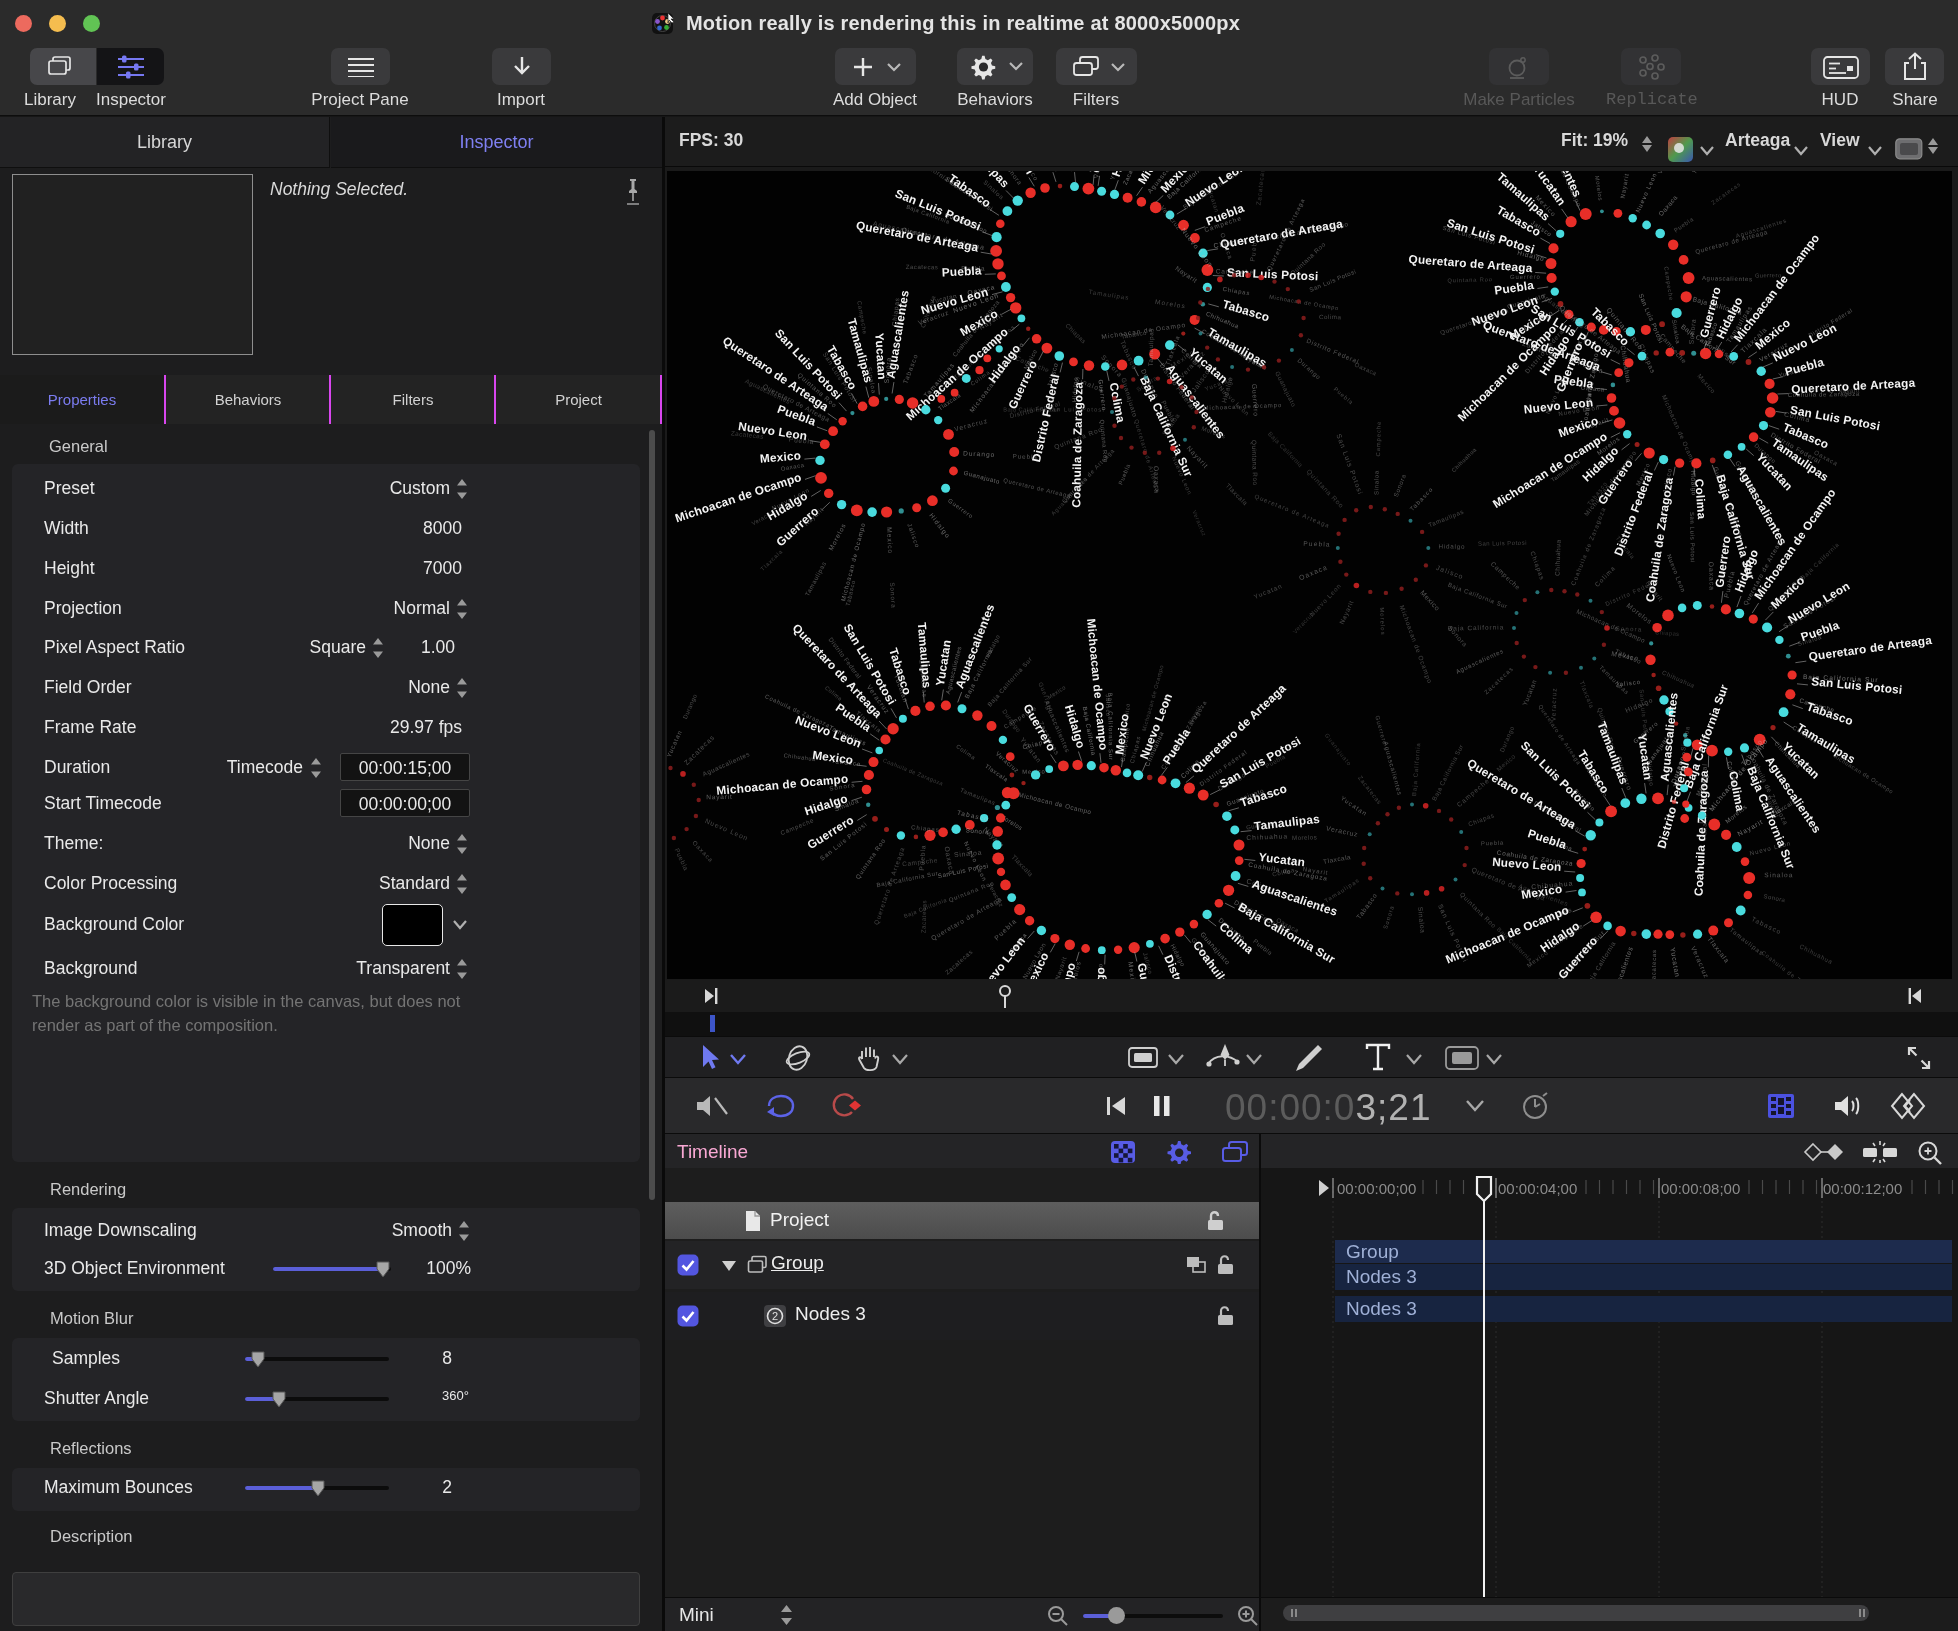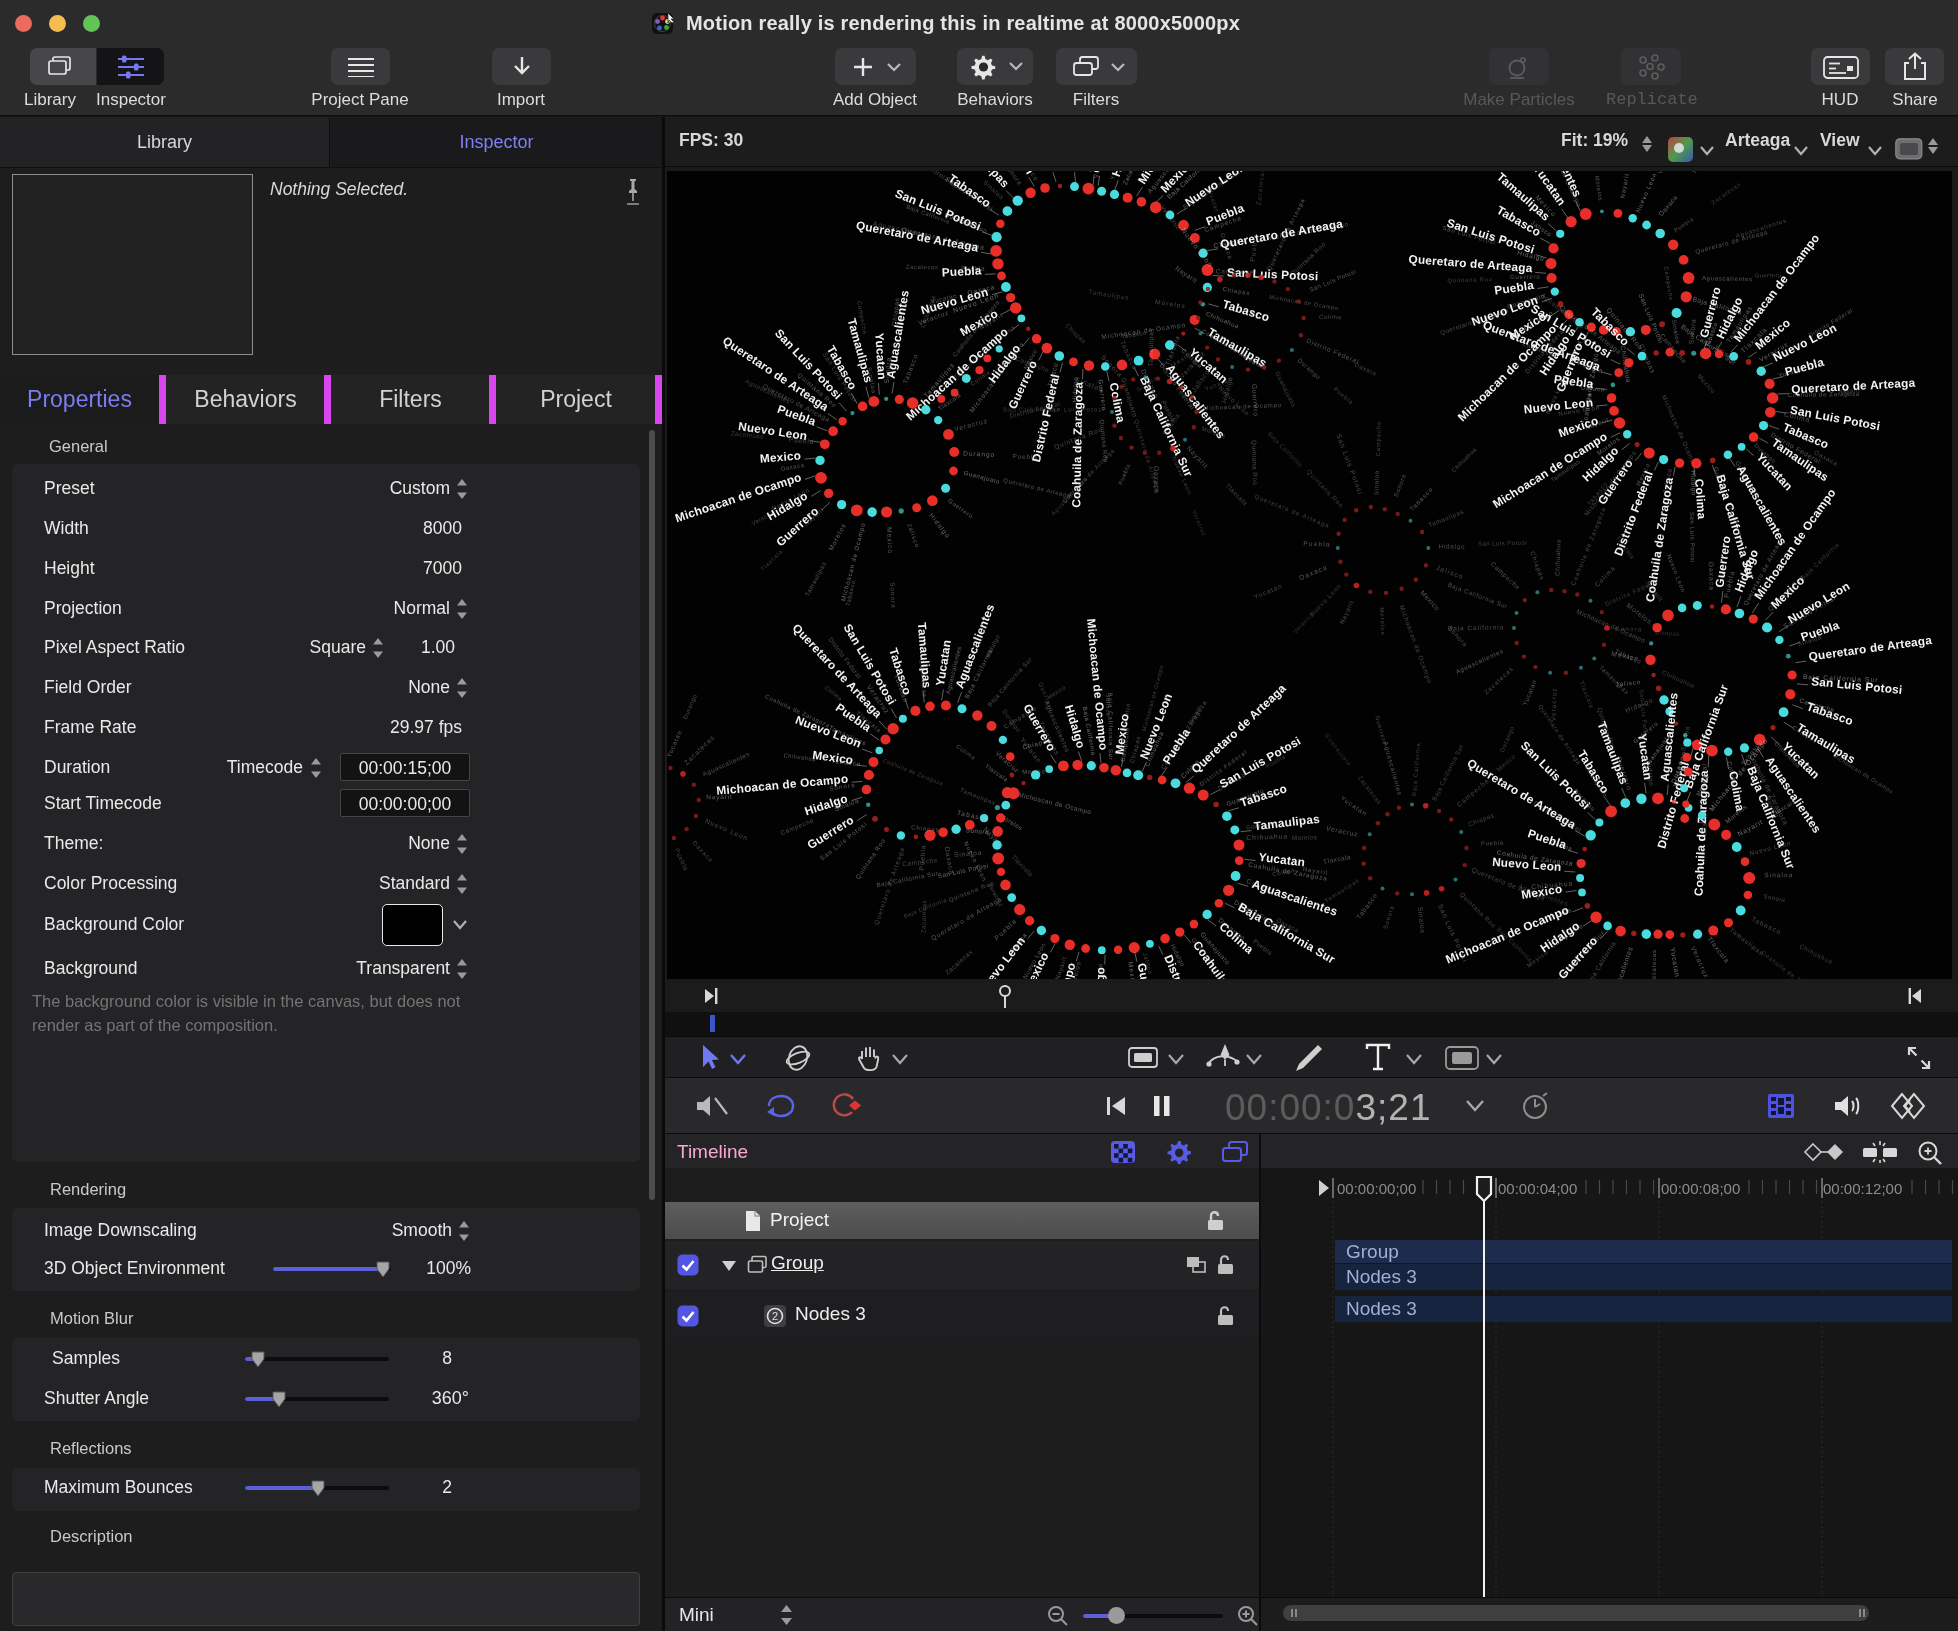--- a/index.html
+++ b/index.html
@@ -20,21 +20,21 @@
 
   
   #leftpanel { left:0; top:117px; width:662px; height:1514px; background:#1d1d1e; }
   #tabbar1 { left:0; top:0; width:662px; height:51px; }
   #tabbar1 .tab { position:absolute; top:0; height:51px; line-height:51px; text-align:center;
     font-size:18px; }
   #preview { left:12px; top:57px; width:241px; height:181px; background:#212121;
     border:1.5px solid #8e8e8e; }
   #tabbar2 { left:0; top:258px; width:662px; height:49px; background:#232323; }
   #tabbar2 .tab { position:absolute; top:0; height:49px; line-height:49px; text-align:center;
-    font-size:23px; color:#d2d2d2; border-right:7px solid #d946ef; }
+    font-size:15px; color:#d2d2d2; border-right:2px solid #d946ef; }
   .block { position:absolute; left:12px; width:628px; background:#242427; border-radius:6px; }
   .tcbox { position:absolute; background:#131313; border:1px solid #454545; color:#e9e9e9;
     font-size:17.5px; text-align:center; border-radius:2px; }
   .greytxt { position:absolute; left:32px; font-size:16.5px; color:#747474; line-height:24px; }
   .strack { position:absolute; height:4px; background:#0c0c0c; border-radius:2px; top:0; }
   .sfill  { position:absolute; height:4px; background:#5b5fd8; border-radius:2px; top:0; }
 
   
   #right { left:665px; top:117px; width:1293px; height:1514px; background:#1a1a1a; }
   #fpsbar { left:0; top:0; width:1293px; height:50px; background:#1c1c1c; border-bottom:1px solid #090909;}
@@ -272,21 +272,21 @@
     <svg class="abs" style="left:250px; top:1233px;" width="16" height="19">
         <path d="M2 2 L14 2 L14 9 L8 17 L2 9 Z" fill="#a6a6a6" stroke="#555" stroke-width="1" stroke-linejoin="round"></path>
       </svg>
     <div class="abs" style="left:152px; top:1231px; width:300px; text-align:right; font-size:17.5px; color:#e9e9e9;">8</div>
     <div class="abs" style="left:44px; top:1271px; font-size:17.5px; color:#e9e9e9;">Shutter Angle</div>
     <div class="strack" style="left:245px; top:1280px; width:144px;"></div>
     <div class="sfill" style="left:245px; top:1280px; width:34px;"></div>
     <svg class="abs" style="left:271px; top:1273px;" width="16" height="19">
         <path d="M2 2 L14 2 L14 9 L8 17 L2 9 Z" fill="#a6a6a6" stroke="#555" stroke-width="1" stroke-linejoin="round"></path>
       </svg>
-    <div class="abs" style="left:169px; top:1271px; width:300px; text-align:right; font-size:18px; color:#e9e9e9;">360°</div>
+    <div class="abs" style="left:169px; top:1271px; width:300px; text-align:right; font-size:13px; color:#e9e9e9;">360°</div>
     <div class="abs" style="left:50px; top:1322px; font-size:16.5px; color:#c9c9c9;">Reflections</div>
     <div class="block" style="top:1351px; height:43px;"></div>
     <div class="abs" style="left:44px; top:1360px; font-size:17.5px; color:#e9e9e9;">Maximum Bounces</div>
     <div class="strack" style="left:245px; top:1369px; width:144px;"></div>
     <div class="sfill" style="left:245px; top:1369px; width:73px;"></div>
     <svg class="abs" style="left:310px; top:1362px;" width="16" height="19">
         <path d="M2 2 L14 2 L14 9 L8 17 L2 9 Z" fill="#a6a6a6" stroke="#555" stroke-width="1" stroke-linejoin="round"></path>
       </svg>
     <div class="abs" style="left:152px; top:1360px; width:300px; text-align:right; font-size:17.5px; color:#e9e9e9;">2</div>
     <div class="abs" style="left:50px; top:1410px; font-size:16.5px; color:#c9c9c9;">Description</div>

